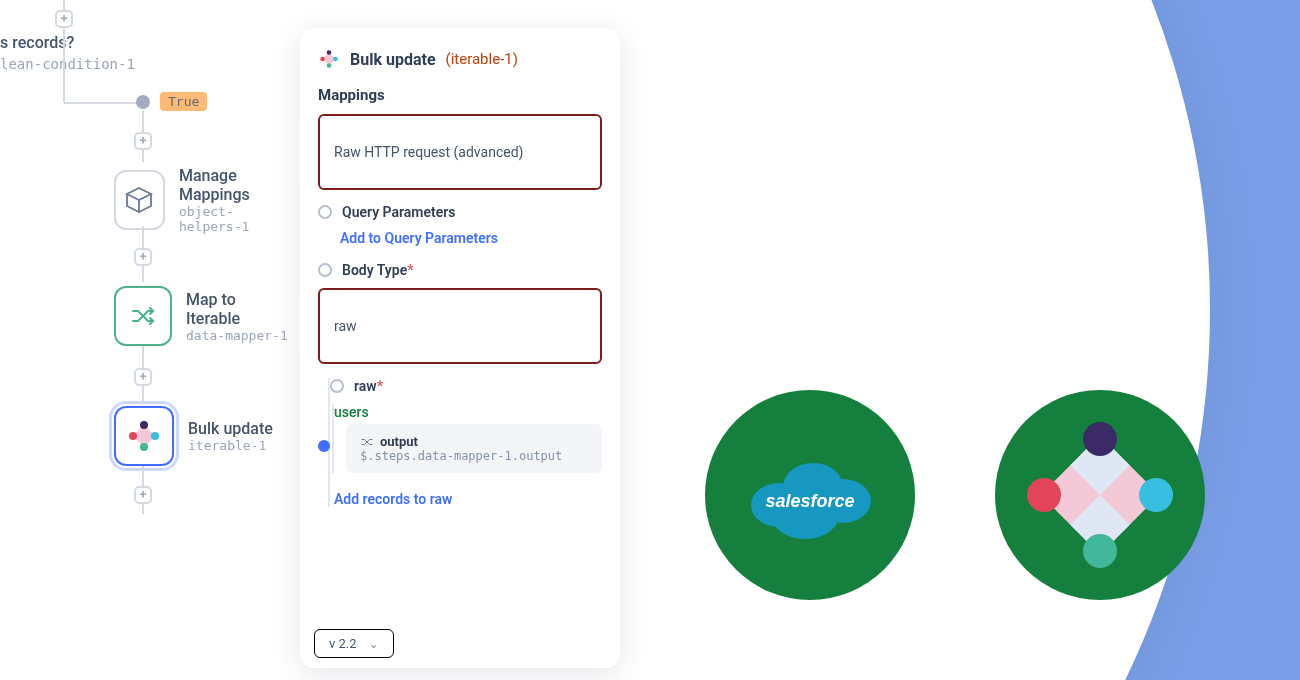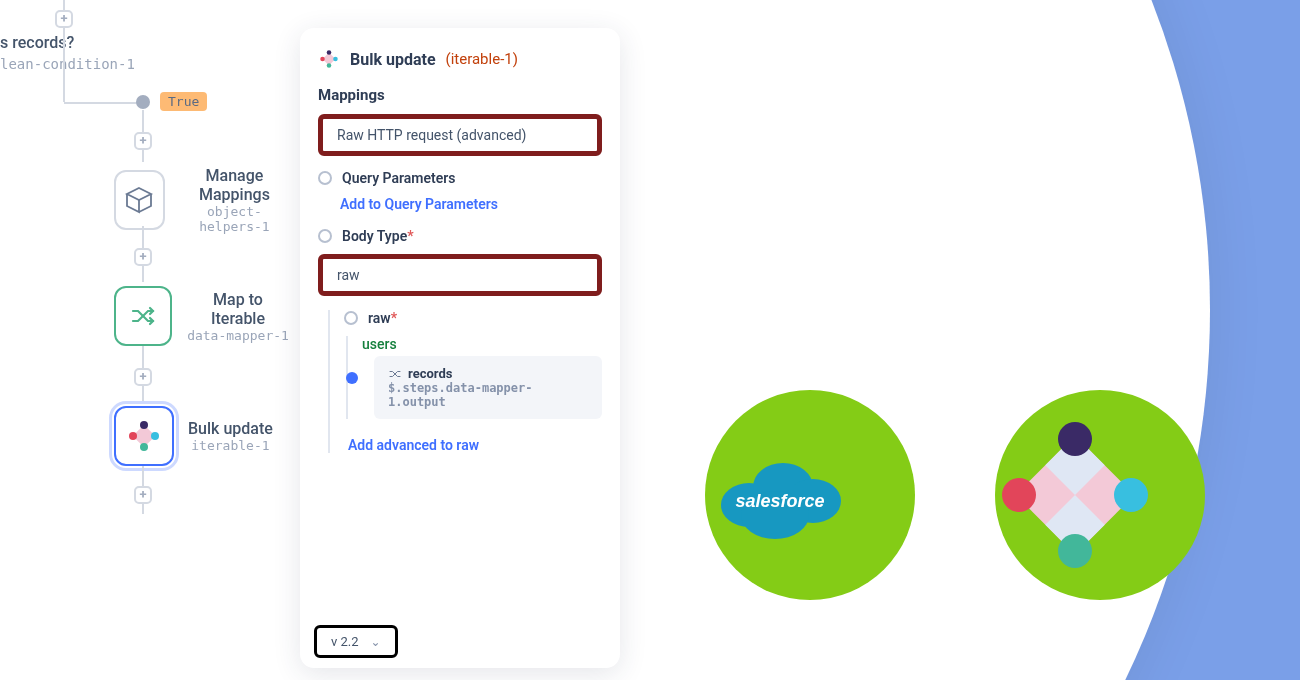--- a/index.html
+++ b/index.html
@@ -30,24 +30,24 @@
     position: absolute;
     left: 705px;
     top: 390px;
     display: flex;
     gap: 80px;
   }
   .logo-circle {
     width: 210px;
     height: 210px;
     border-radius: 50%;
-    background: #84cc16;
+    background: #15803d;
     display: flex;
     align-items: center;
-    justify-content: flex-start;
+    justify-content: center;
   }
   
   .flow-col {
     position: absolute;
     left: 0;
     top: -30px;
     width: 290px;
     height: 740px;
     color: #44546a;
   }
@@ -132,21 +132,20 @@
     top: 86px;
     font-family: ui-monospace, Menlo, monospace;
     font-size: 14px;
     color: #9aa5b8;
   }
   .nodecard {
     position: absolute;
     display: flex;
     align-items: center;
     gap: 14px;
-    text-align: center;
   }
   .nodecard .box {
     width: 60px;
     height: 60px;
     border: 2px solid #d4d9e2;
     border-radius: 12px;
     background: #fff;
     display: flex;
     align-items: center;
     justify-content: center;
@@ -166,54 +165,54 @@
     border-radius: 14px;
     box-shadow: 0 6px 28px rgba(40,50,80,.12);
     padding: 20px 18px 12px;
     color: #44546a;
   }
   .panel-head { display: flex; align-items: center; gap: 10px; margin-bottom: 16px; }
   .panel-head .title { font-weight: 700; font-size: 16px; color: #2f3d55; }
   .panel-head .sub { font-size: 15px; color: #c2410c; }
   .lbl { font-weight: 700; font-size: 15px; margin: 8px 0 10px; color: #2f3d55; }
   .field {
-    border: 5px solid #7f1d1d;
+    border: 2px solid #7f1d1d;
     border-radius: 6px;
-    padding: 8px 14px;
+    padding: 28px 14px;
     font-size: 14px;
     color: #44546a;
     margin-bottom: 14px;
     background:#fff;
   }
   .tabs { display: flex; gap: 26px; font-size: 14px; border-bottom: none; margin: 8px 0 14px; color:#6b7a93;}
   .tabs .active { color: #3f6fff; font-weight: 600; }
   .row { display: flex; align-items: center; gap: 10px; font-size: 14px; font-weight: 600; color: #2f3d55; margin-top: 12px; }
   .radio { width: 14px; height: 14px; border: 2px solid #b7c0d0; border-radius: 50%; flex-shrink:0;}
   .link { color: #3f6fff; font-weight: 600; font-size: 14px; margin: 10px 0 16px 22px; cursor: pointer; }
   .req { color: #e05a5a; font-weight: 700; }
-  .tree { margin-left: 10px; border-left: 2px solid #e1e6ef; padding-left: 14px; }
+  .tree { margin-left: 10px; border-left: 2px solid #e1e6ef; }
   .treehead { display:flex; align-items:center; gap:10px; font-weight:600; font-size:14px; margin:10px 0 4px; color:#2f3d55;}
   .outcard {
     background: #f3f5f9;
     border-radius: 6px;
     padding: 10px 12px 10px 14px;
     font-size: 13px;
     color: #5b6b83;
     display:block;
     margin-left: 12px;
     position: relative;
   }
   .outcard .dot { position:absolute; left:-28px; top:16px; width:12px; height:12px; border-radius:50%; background:#3f6fff;}
   .outcard .ot { font-weight:700; color:#2f3d55; display:flex; align-items:center; gap:6px;}
-  .outcard .op { font-family: ui-monospace, Menlo, monospace; font-size:12px; color:#8592aa;font-weight:bold; }
+  .outcard .op { font-family: ui-monospace, Menlo, monospace; font-size:12px; color:#8592aa; }
   .panel .version {
     position: absolute;
     left: 14px;
     bottom: 10px;
-    border: 3px solid #000000;
+    border: 1px solid #000000;
     border-radius: 6px;
     padding: 6px 14px;
     font-size: 13px;
     color: #44546a;
     display:flex;
     align-items:center;
     gap:12px;
   }
   .chev { font-size: 12px; color:#8592aa; }
 </style>
@@ -371,26 +370,26 @@
         </div>
         <div class="outcard">
           <span class="dot"></span>
           <div class="ot">
             <svg width="14" height="14" viewBox="0 0 28 28">
                 <g stroke="#6b7a93" stroke-width="2" fill="none" stroke-linecap="round">
                   <path d="M4 9h5l10 10h5"></path>
                   <path d="M4 19h5l10-10h5"></path>
                 </g>
               </svg>
-            <span>records</span>
+            <span>output</span>
           </div>
           <div class="op">$.steps.data-mapper-1.output</div>
         </div>
       </div>
-      <div class="link" style="margin-left:4px;margin-top:18px">Add advanced to raw</div>
+      <div class="link" style="margin-left:4px;margin-top:18px">Add records to raw</div>
     </div>
 
     <div class="version">
       <span>v 2.2</span>
       <span class="chev">⌄</span>
     </div>
   </div>
 </div>
 
 </body></html>

